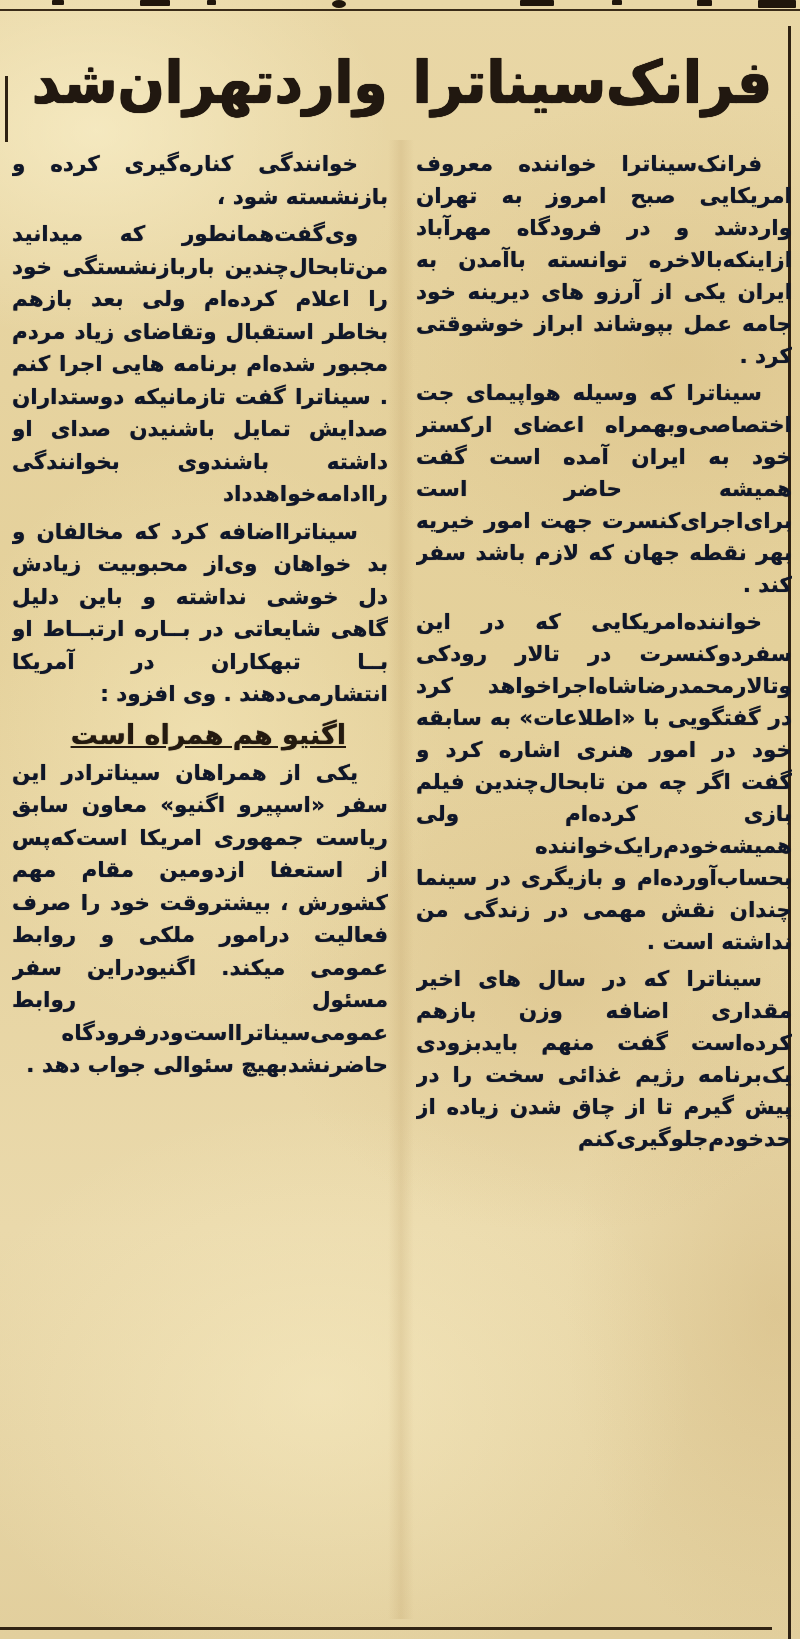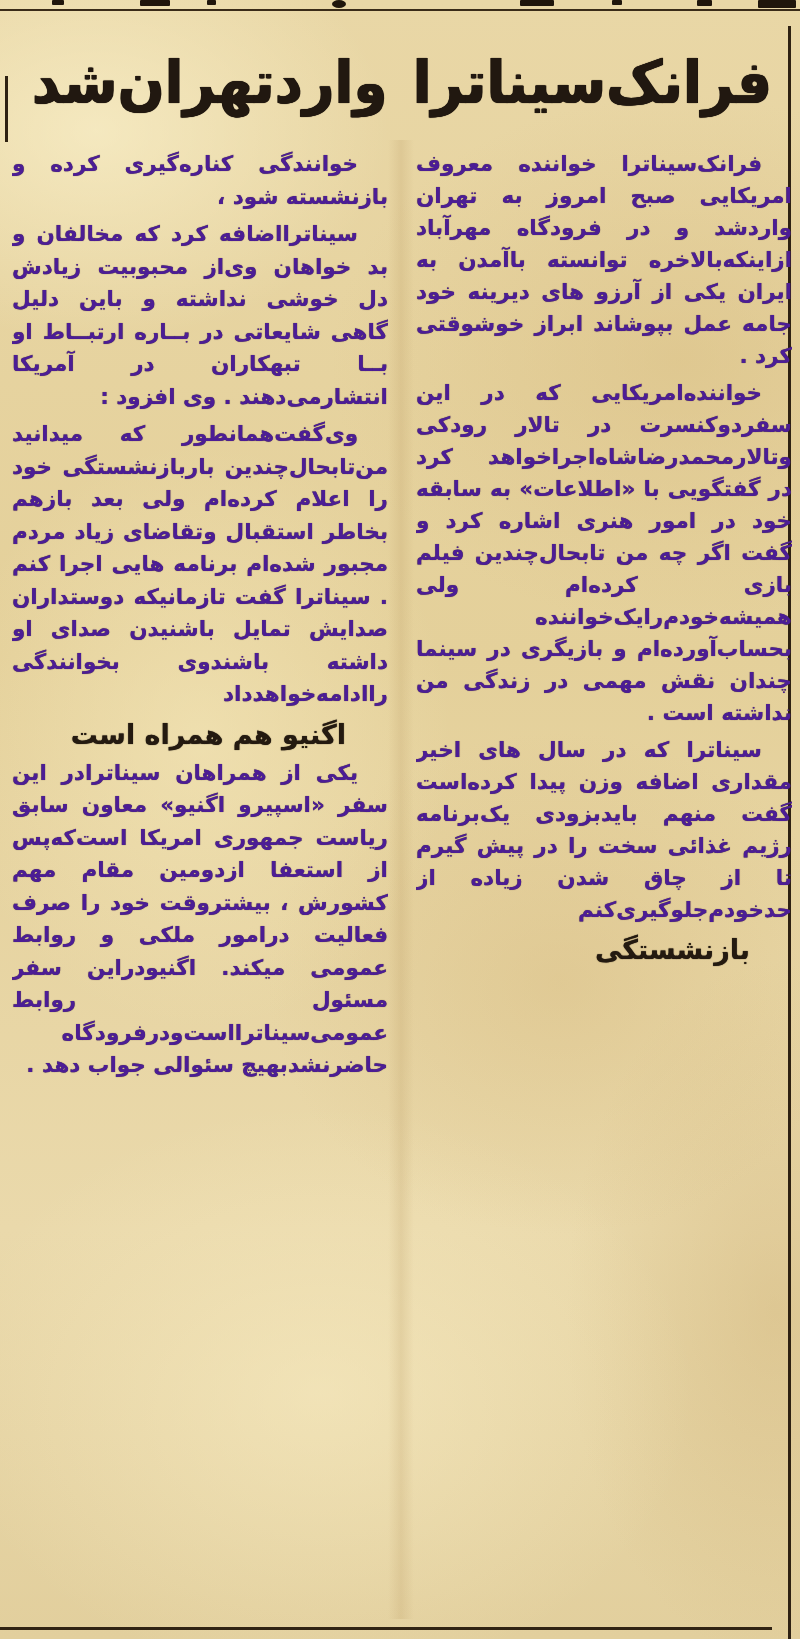--- a/index.html
+++ b/index.html
@@ -38,27 +38,28 @@
   }
 
   .columns{
     position:absolute;top:148px;right:8px;left:12px;bottom:16px;
     display:flex;flex-direction:row;gap:28px;direction:rtl;
   }
   .col{flex:1 1 0;overflow:hidden;}
   .col p{
     margin:0 0 5px;text-align:justify;text-indent:30px;
     font-size:21.5px;line-height:32px;font-weight:bold;
-    color:#4c1d95;text-shadow:0 0 .8px rgba(50,37,26,.85);
+    color:#0f172a;text-shadow:0 0 .8px rgba(50,37,26,.85);
   }
   .col-left p{line-height:32.5px;}
   .subhead{
     margin:6px 0 4px;font-size:27px;font-weight:900;color:#241a10;
     text-indent:42px;line-height:36px;letter-spacing:-.5px;
     text-shadow:0 0 1px #241a10;
+    text-decoration:underline;
   }
 </style>
 </head>
 <body>
 
 <div class="gutter-shade"></div>
 
 <span class="frag" style="left:52px;width:12px;height:5px"></span>
 <span class="frag" style="left:140px;width:30px;height:6px"></span>
 <span class="frag" style="left:207px;width:9px;height:5px"></span>
@@ -72,26 +73,26 @@
 <div class="rule right-rule"></div>
 <div class="rule bottom-rule"></div>
 <div class="rule headline-tick"></div>
 
 <h1 class="headline">فرانک‌سیناترا واردتهران‌شد</h1>
 
 <div class="columns">
 
   <section class="col col-right">
     <p>فرانک‌سیناترا خواننده معروف امریکایی صبح امروز به تهران واردشد و در فرودگاه مهرآباد ازاینکه‌بالاخره توانسته باآمدن به ایران یکی از آرزو های دیرینه خود جامه عمل بپوشاند ابراز خوشوقتی کرد .</p>
+    <p>سیناترا که وسیله هواپیمای جت اختصاصی‌وبهمراه اعضای ارکستر خود به ایران آمده است گفت همیشه حاضر است برای‌اجرای‌کنسرت جهت امور خیریه بهر نقطه جهان که لازم باشد سفر کند .</p>
     <p>خواننده‌امریکایی که در این سفردوکنسرت در تالار رودکی وتالارمحمدرضاشاه‌اجراخواهد کرد در گفتگویی با «اطلاعات» به سابقه خود در امور هنری اشاره کرد و گفت اگر چه من تابحال‌چندین فیلم بازی کرده‌ام ولی همیشه‌خودم‌رایک‌خواننده بحساب‌آورده‌ام و بازیگری در سینما چندان نقش مهمی در زندگی من نداشته است .</p>
-    <p>سیناترا که در سال های اخیر مقداری اضافه وزن پیدا کرده‌است گفت منهم بایدبزودی یک‌برنامه رژیم غذائی سخت را در پیش گیرم تا از چاق شدن زیاده از حدخودم‌جلوگیری‌کنم</p>
-    <h2 class="subhead">بازنشستگی</h2>
+    <p>سیناترا که در سال های اخیر مقداری اضافه وزن بازهم کرده‌است گفت منهم بایدبزودی یک‌برنامه رژیم غذائی سخت را در پیش گیرم تا از چاق شدن زیاده از حدخودم‌جلوگیری‌کنم</p>
   </section>
 
   <section class="col col-left">
     <p>خوانندگی کناره‌گیری کرده و بازنشسته شود ،</p>
+    <p>وی‌گفت‌همانطور که میدانید من‌تابحال‌چندین باربازنشستگی خود را اعلام کرده‌ام ولی بعد بازهم بخاطر استقبال وتقاضای زیاد مردم مجبور شده‌ام برنامه هایی اجرا کنم . سیناترا گفت تازمانیکه دوستداران صدایش تمایل باشنیدن صدای او داشته باشندوی بخوانندگی راادامه‌خواهدداد</p>
     <p>سیناترااضافه کرد که مخالفان و بد خواهان وی‌از محبوبیت زیادش دل خوشی نداشته و باین دلیل گاهی شایعاتی در بــاره ارتبــاط او بــا تبهکاران در آمریکا انتشارمی‌دهند . وی افزود :</p>
-    <p>وی‌گفت‌همانطور که میدانید من‌تابحال‌چندین باربازنشستگی خود را اعلام کرده‌ام ولی بعد بازهم بخاطر استقبال وتقاضای زیاد مردم مجبور شده‌ام برنامه هایی اجرا کنم . سیناترا گفت تازمانیکه دوستداران صدایش تمایل باشنیدن صدای او داشته باشندوی بخوانندگی راادامه‌خواهدداد</p>
     <h2 class="subhead">اگنیو هم همراه است</h2>
     <p>یکی از همراهان سیناترادر این سفر «اسپیرو اگنیو» معاون سابق ریاست جمهوری امریکا است‌که‌پس از استعفا ازدومین مقام مهم کشورش ، بیشتروقت خود را صرف فعالیت درامور ملکی و روابط عمومی میکند. اگنیودراین سفر مسئول روابط عمومی‌سیناترااست‌ودرفرودگاه حاضرنشدبهیچ سئوالی جواب دهد .</p>
   </section>
 
 </div>
 
 </body></html>

